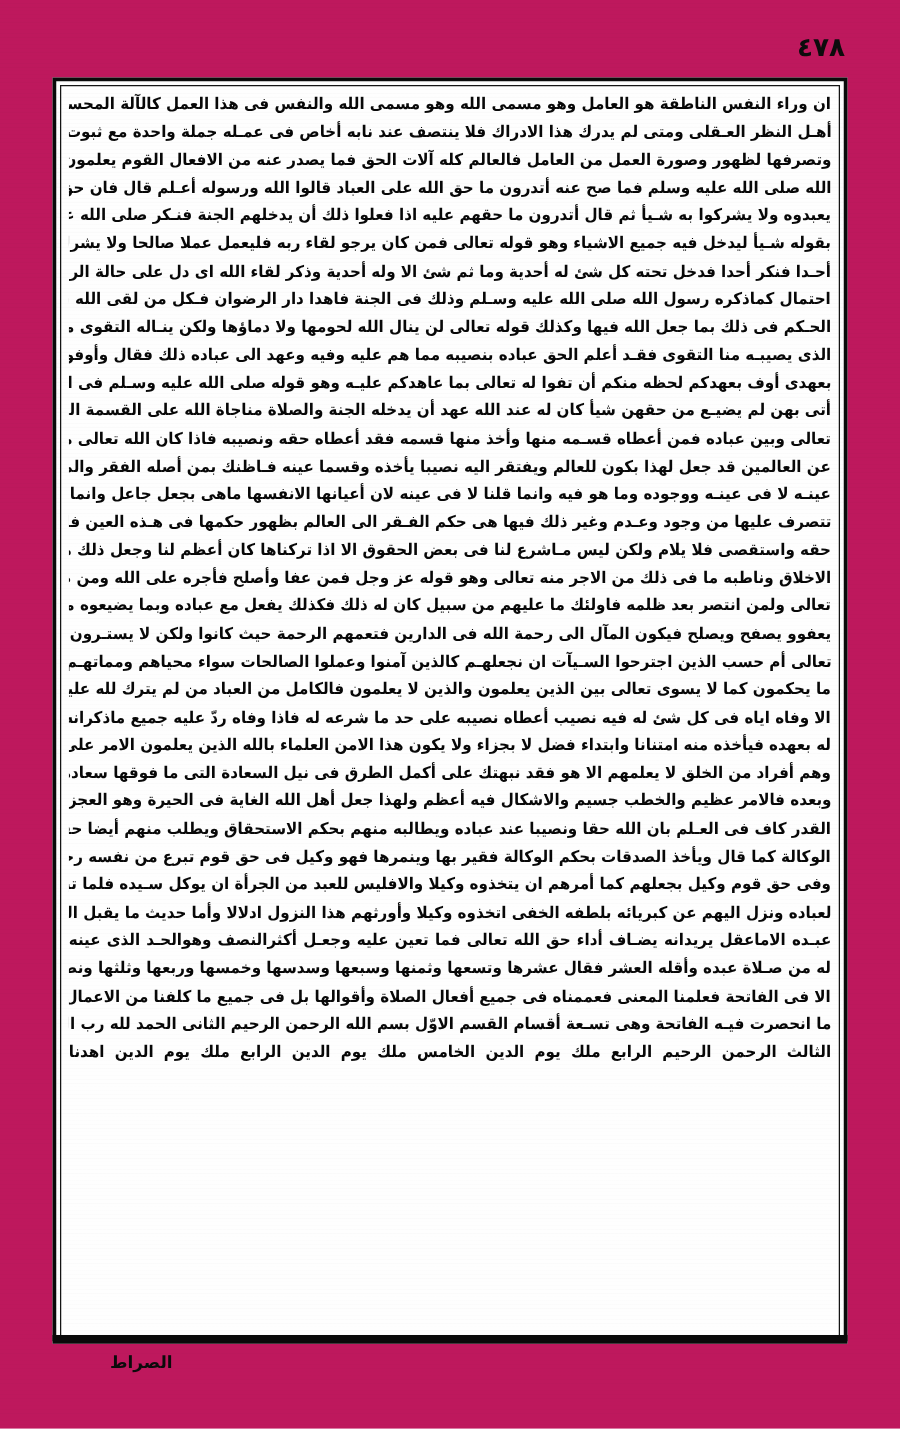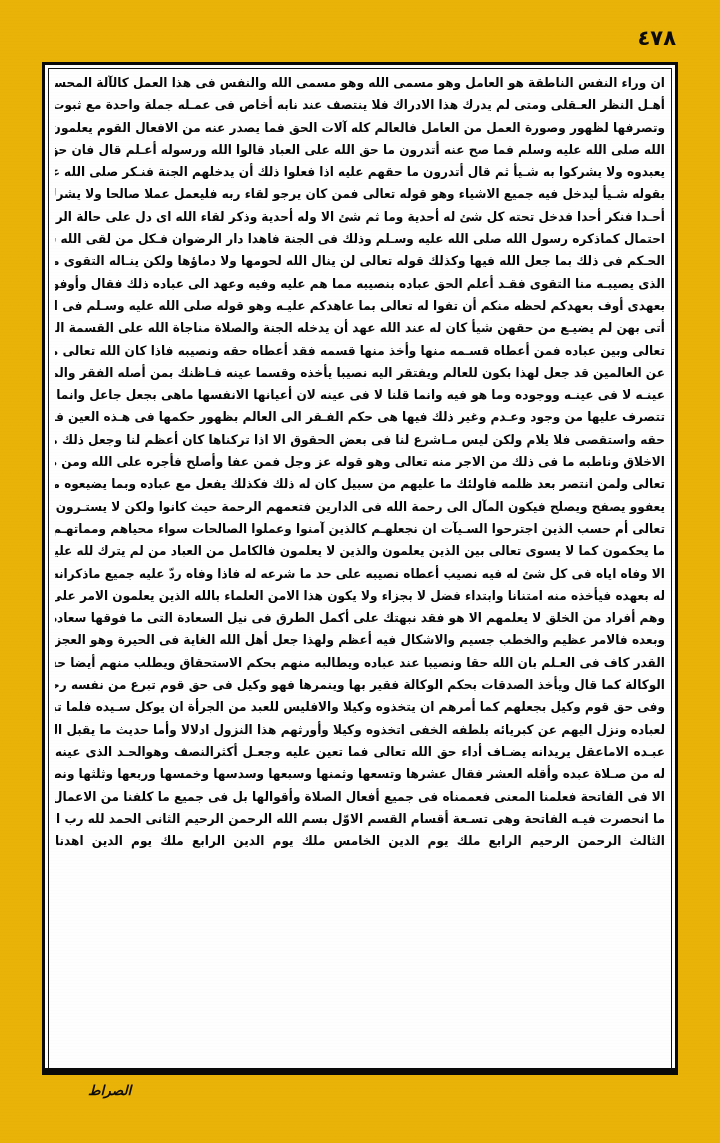--- a/index.html
+++ b/index.html
@@ -6,21 +6,21 @@
   html, body {
     margin: 0;
     padding: 0;
     background: #ffffff;
   }
 
   .page {
     position: relative;
     width: 720px;
     height: 1143px;
-    background: #eab308;
+    background: #be185d;
     overflow: hidden;
     font-family: "DejaVu Sans", sans-serif;
   }
 
   
   .folio {
     position: absolute;
     top: 28px;
     right: 44px;
     width: 120px;
@@ -106,21 +106,20 @@
   .catchword {
     position: absolute;
     left: 88px;
     top: 1082px;
     direction: rtl;
     font-family: "DejaVu Sans", sans-serif;
     font-size: 13.5px;
     font-weight: 700;
     color: #0b0b0b;
     letter-spacing: 0.4px;
-    font-style: italic;
   }
 
   
   .grain {
     position: absolute;
     inset: 0;
     pointer-events: none;
     opacity: 0.035;
     background:
       repeating-linear-gradient(0deg,

